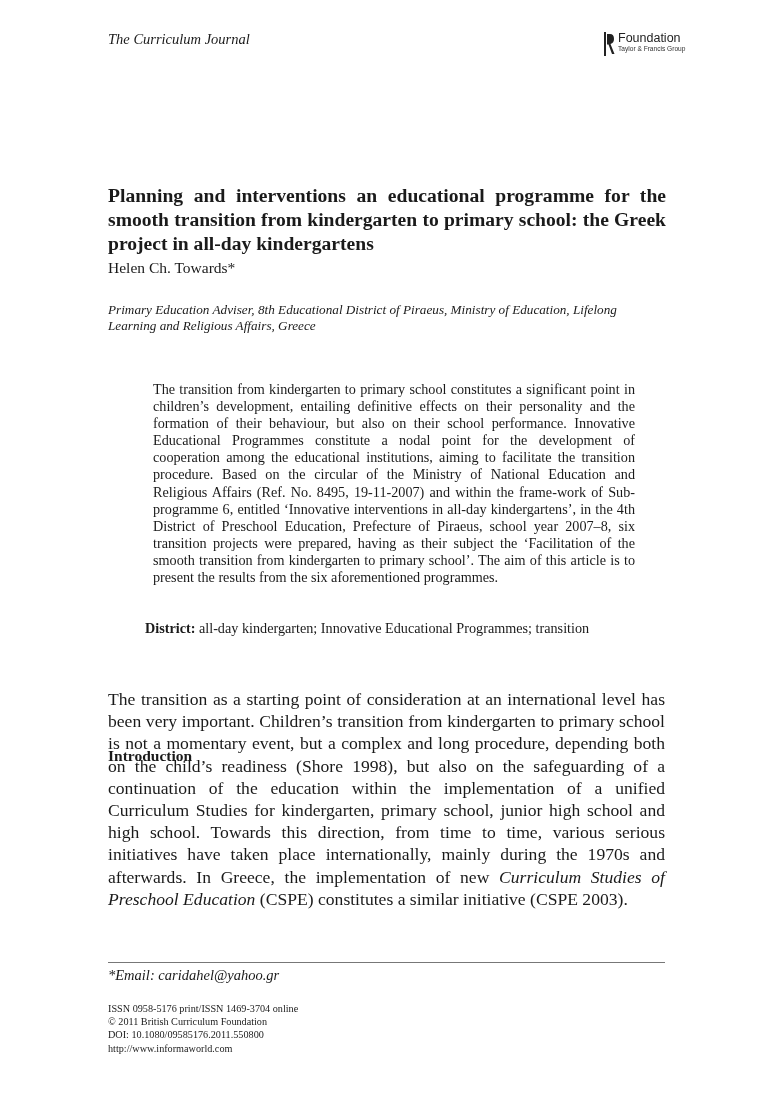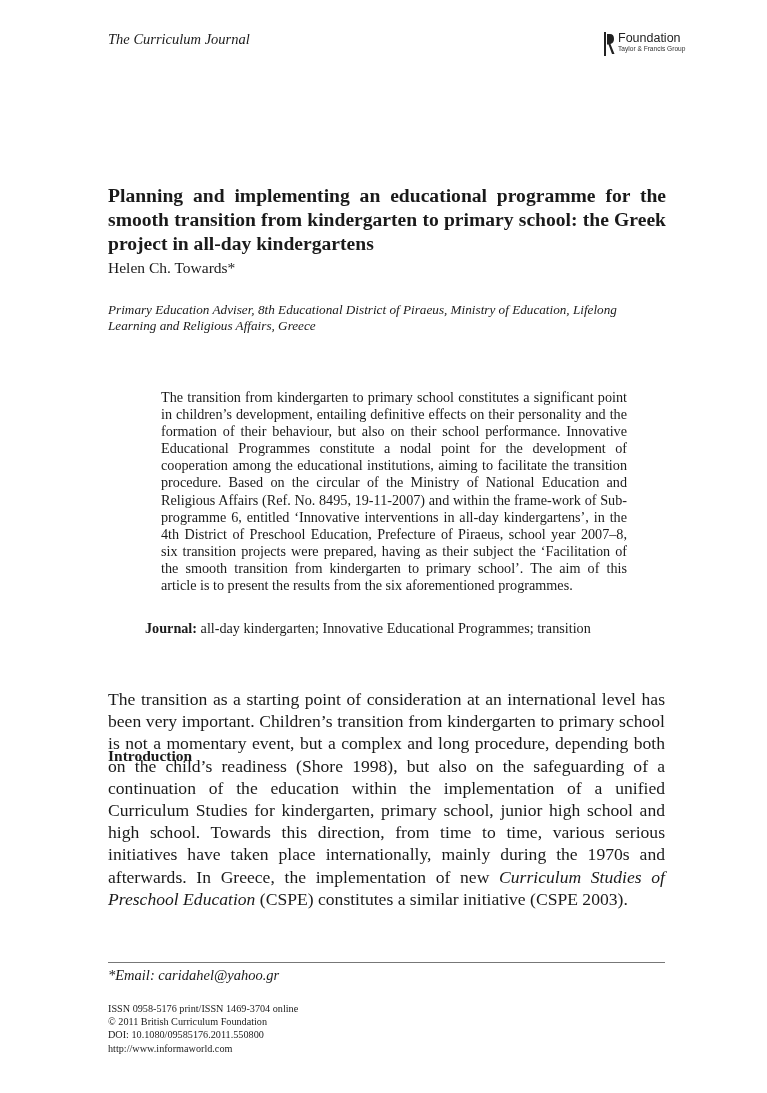--- a/index.html
+++ b/index.html
@@ -13,21 +13,21 @@
   .pub-name { position: absolute; left: 14px; top: 0px; font-family: "Liberation Sans", "DejaVu Sans", sans-serif;
               font-size: 12.5px; line-height: 14px; color: #222; }
   .pub-sub { position: absolute; left: 14px; top: 14px; font-family: "Liberation Sans", "DejaVu Sans", sans-serif;
              font-size: 6.6px; line-height: 8px; color: #333; white-space: nowrap; }
   .title { left: 108px; top: 184px; width: 558px; font-weight: bold; font-size: 19.6px; line-height: 24px;
            text-align: justify; text-align-last: left; }
   .author { left: 108px; top: 258px; font-size: 15.5px; line-height: 20px; }
   .affiliation { left: 108px; top: 302px; width: 560px; font-style: italic; font-size: 13.2px; line-height: 16px; }
   .abstract { left: 145px; top: 373px; width: 498px; font-size: 14.2px; line-height: 17.1px;
               text-align: justify; }
-  .abstract p { margin: 16px; }
+  .abstract p { margin: 8px; }
   .keywords { left: 145px; top: 620px; width: 498px; font-size: 14.2px; line-height: 17.1px; }
   .kw-label { font-weight: bold; }
   .section-heading { left: 108px; top: 698px; font-weight: bold; font-size: 15.5px; line-height: 20px; margin-top: 48px; }
   .body-text { left: 108px; top: 688px; width: 557px; font-size: 17.6px; line-height: 22.2px;
                text-align: justify; }
   .body-text p { margin: 0; }
   .footnote-rule { left: 108px; top: 962px; width: 557px; height: 0; border-top: 1px solid #777; }
   .footnote { left: 108px; top: 966px; font-size: 14.5px; line-height: 18px; font-style: italic; }
   .imprint { left: 108px; top: 1002px; font-size: 10.2px; line-height: 13.2px; }
 </style>
@@ -40,32 +40,32 @@
 
 <div class="abs publisher">
   <svg class="pub-logo" viewBox="0 0 11 24">
     <rect x="0" y="0" width="2" height="24" fill="#222"></rect>
     <path d="M3 2 L6 2 Q10 2 10 7 Q10 11 6.5 12 L10.5 22 L8 22 L4.5 12.5 L3 12.5 Z" fill="#222"></path>
   </svg>
   <div class="pub-name">Foundation</div>
   <div class="pub-sub">Taylor &amp; Francis Group</div>
 </div>
 
-<div class="abs title">Planning and implementing an educational programme for the smooth transition from kindergarten to primary school: the Greek project in all-day kindergartens</div>
+<div class="abs title">Planning and interventions an educational programme for the smooth transition from kindergarten to primary school: the Greek project in all-day kindergartens</div>
 
 <div class="abs author">Helen Ch. Towards*</div>
 
 <div class="abs affiliation">Primary Education Adviser, 8th Educational District of Piraeus, Ministry of Education, Lifelong Learning and Religious Affairs, Greece</div>
 
 <div class="abs abstract">
   <p>The transition from kindergarten to primary school constitutes a significant point in children’s development, entailing definitive effects on their personality and the formation of their behaviour, but also on their school performance. Innovative Educational Programmes constitute a nodal point for the development of cooperation among the educational institutions, aiming to facilitate the transition procedure. Based on the circular of the Ministry of National Education and Religious Affairs (Ref. No. 8495, 19-11-2007) and within the frame-work of Sub-programme 6, entitled ‘Innovative interventions in all-day kindergartens’, in the 4th District of Preschool Education, Prefecture of Piraeus, school year 2007–8, six transition projects were prepared, having as their subject the ‘Facilitation of the smooth transition from kindergarten to primary school’. The aim of this article is to present the results from the six aforementioned programmes.</p>
 </div>
 
 <div class="abs keywords">
-  <span class="kw-label">Journal:</span>
+  <span class="kw-label">District:</span>
   <span>all-day kindergarten; Innovative Educational Programmes; transition</span>
 </div>
 
 <div class="abs section-heading">Introduction</div>
 
 <div class="abs body-text">
   <p><span>The transition as a starting point of consideration at an international level has been very important. Children’s transition from kindergarten to primary school is not a momentary event, but a complex and long procedure, depending both on the child’s readiness (Shore 1998), but also on the safeguarding of a continuation of the education within the implementation of a unified Curriculum Studies for kindergarten, primary school, junior high school and high school. Towards this direction, from time to time, various serious initiatives have taken place internationally, mainly during the 1970s and afterwards. In Greece, the implementation of new </span><i>Curriculum Studies of Preschool Education</i><span> (CSPE) constitutes a similar initiative (CSPE 2003).</span></p>
 </div>
 
 <div class="abs footnote-rule"></div>

